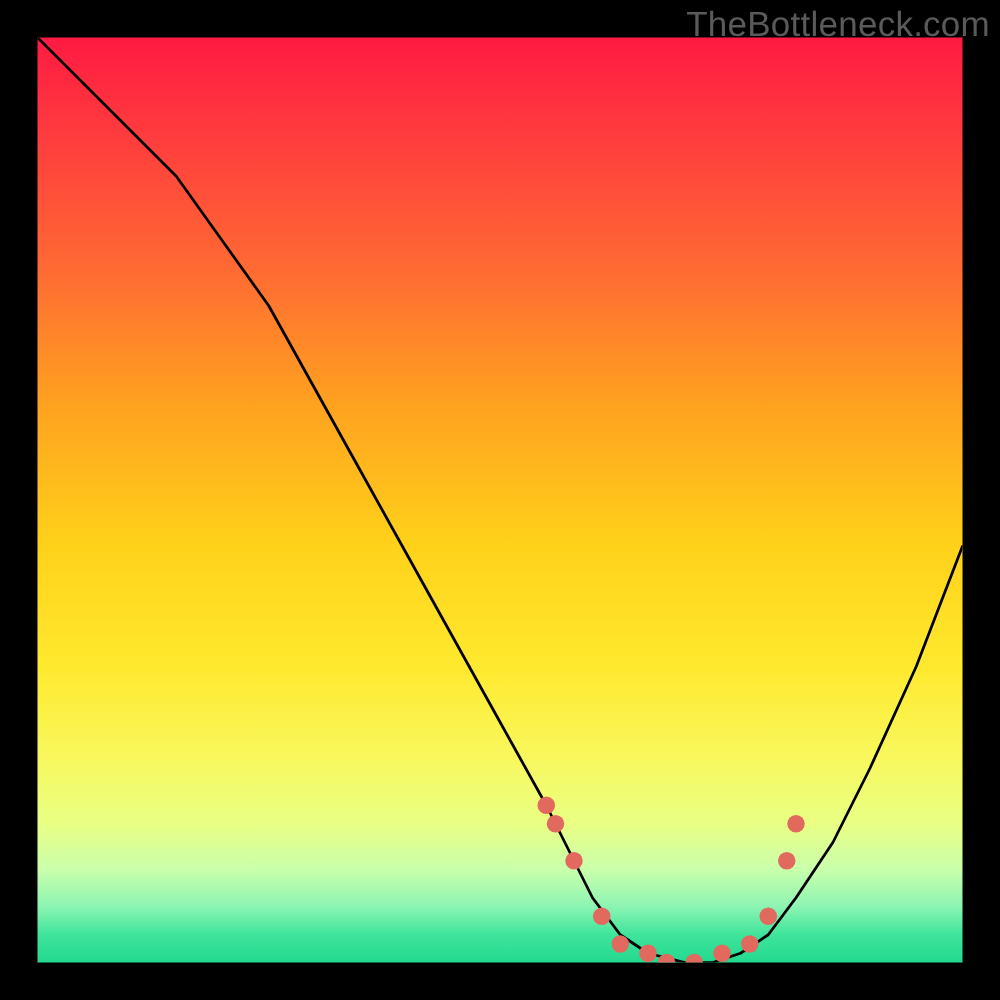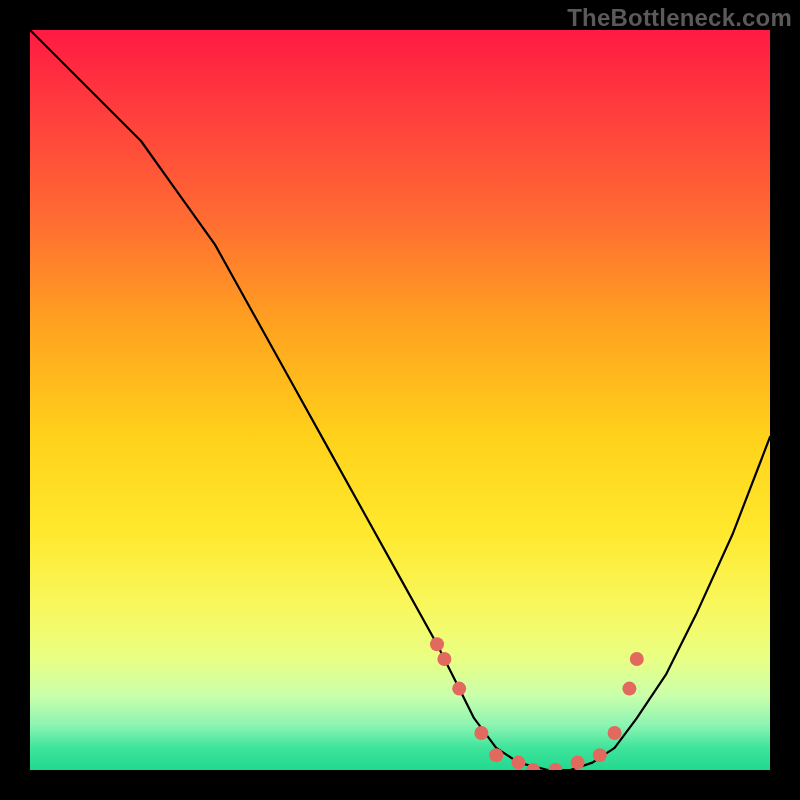--- a/index.html
+++ b/index.html
@@ -40,22 +40,22 @@
       #8bf4b2 94%,
       #3fe49b 97%,
       #22d98f 100%
     );
   }
   .watermark {
     position: absolute;
     top: 4px;
     right: 8px;
     color: #5a5a5a;
-    font-size: 24px;
-    font-weight: 700;
+    font-size: 28px;
+    font-weight: 400;
     letter-spacing: 0.2px;
     user-select: none;
   }
   svg {
     position: absolute;
     top: 0;
     left: 0;
   }
 </style>
 </head>

